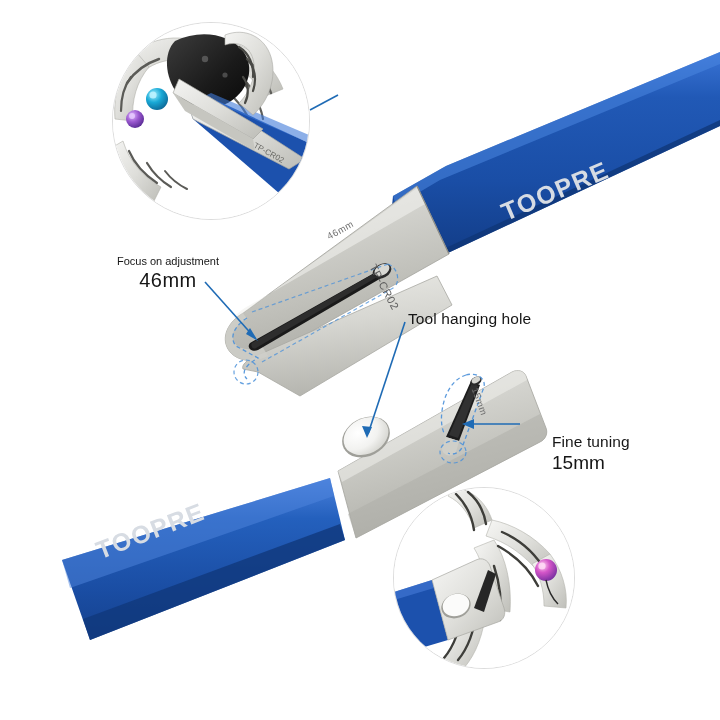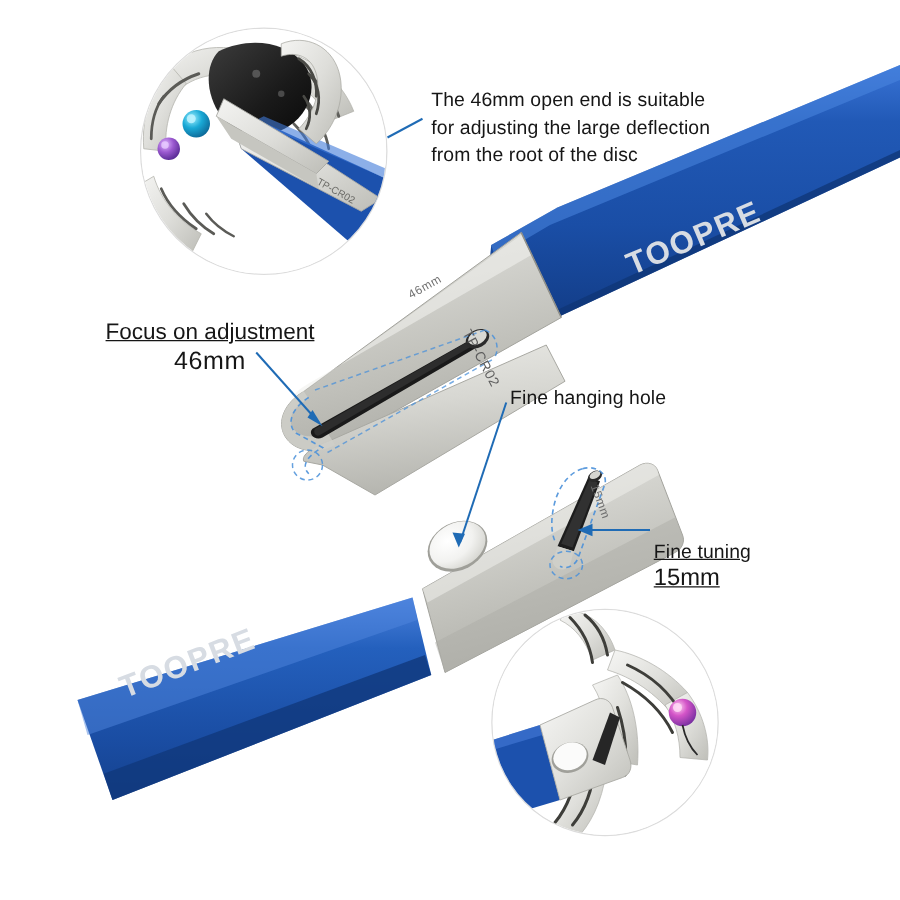--- a/index.html
+++ b/index.html
@@ -19,25 +19,25 @@
     color:#161616;
     font-size:15.5px;
     line-height:1.42;
     letter-spacing:.1px;
     white-space:pre-line;
     font-family:"Liberation Sans", sans-serif;
   }
   .callout.c-top{left:345px;top:70px;width:260px;}
   .callout.c-hang{left:408px;top:308px;}
   .callout.c-bottom{left:200px;top:580px;width:215px;}
-  .callout.c-fine{left:523px;top:412px;line-height:1.3;text-decoration:underline;}
+  .callout.c-fine{left:552px;top:412px;line-height:1.3;}
   .callout.c-fine .big{font-size:19px;display:block;margin-top:-1px;letter-spacing:0px;}
 
   .focus-wrap{position:absolute;left:78px;top:255px;text-align:center;width:180px;}
-  .focus-wrap .l1{font-size:18px;color:#161616;text-decoration:underline;}
+  .focus-wrap .l1{font-size:11px;color:#161616;}
   .focus-wrap .l2{font-size:20px;color:#161616;letter-spacing:.5px;margin-top:2px;}
 
   
   svg.layer{position:absolute;left:0;top:0;width:720px;height:720px;overflow:visible;}
 
   
   .inset{
     position:absolute;border-radius:50%;
     overflow:hidden;background:#fff;
     border:1px solid #dcdcdc;
@@ -335,30 +335,27 @@
   <div class="engrave" style="left:378px;top:262px;transform:rotate(62deg);transform-origin:left top;">TP-CR02</div>
 
   <div class="engrave small" style="left:325px;top:232px;transform:rotate(-29deg);transform-origin:left top;">46mm</div>
 
   <div class="engrave small" style="left:480px;top:386px;transform:rotate(70deg);transform-origin:left top;">15mm</div>
 
   <div class="brand" style="left:497px;top:200px;font-size:25px;transform:rotate(-23deg);transform-origin:left top;">TOOPRE</div>
 
   <div class="brand" style="left:92px;top:538px;font-size:25px;transform:rotate(-21deg);transform-origin:left top;">TOOPRE</div>
 
-  <div class="callout c-top">The 46mm open end is suitable
-for adjusting the large deflection
-from the root of the disc</div>
 
   <div class="focus-wrap">
     <div class="l1">Focus on adjustment</div>
     <div class="l2">46mm</div>
   </div>
 
-  <div class="callout c-hang">Fine hanging hole</div>
+  <div class="callout c-hang">Tool hanging hole</div>
 
   <div class="callout c-fine">
     <span>Fine tuning</span>
     <span class="big">15mm</span>
   </div>
 
 
 </div>
 
 </body></html>

